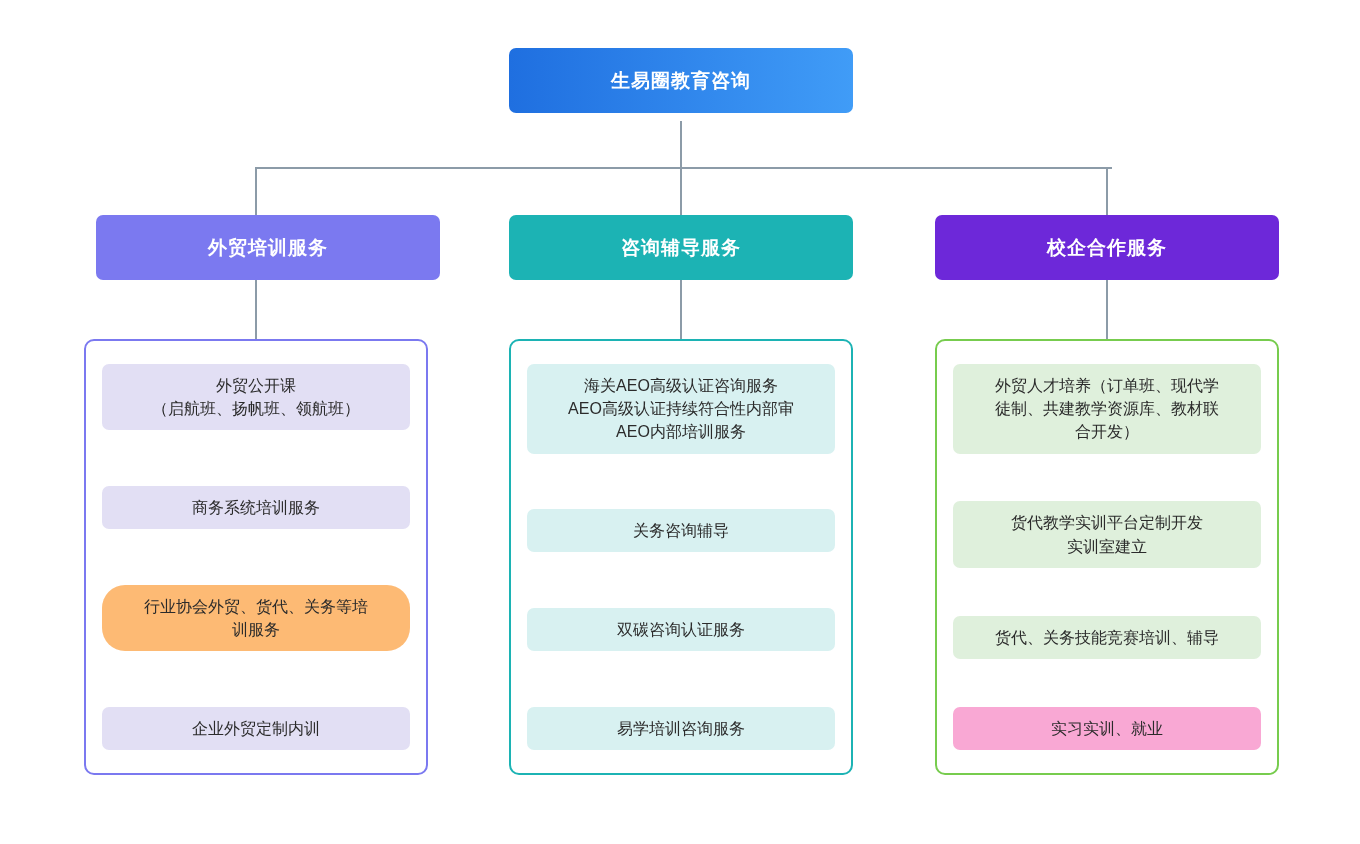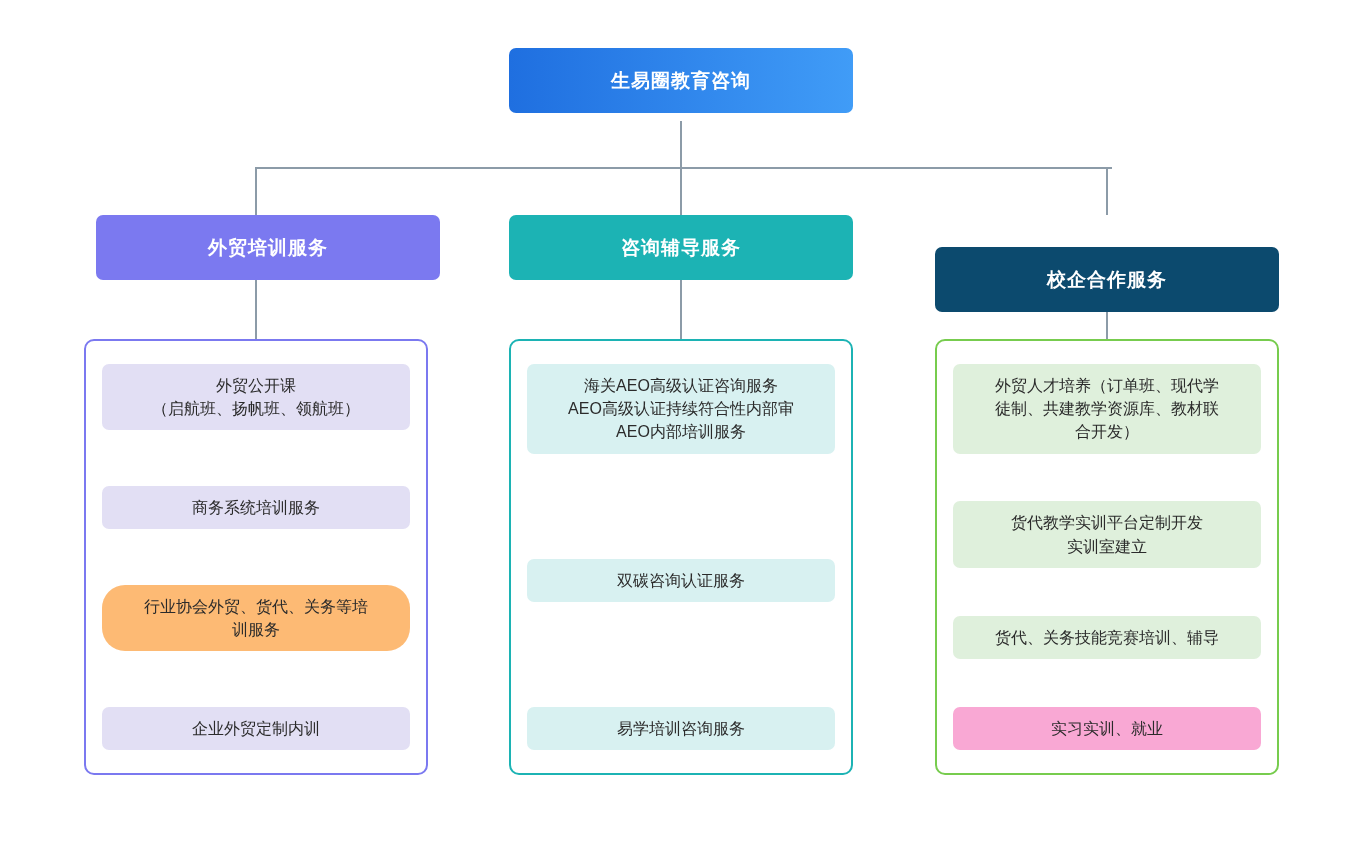--- a/index.html
+++ b/index.html
@@ -125,36 +125,37 @@
   <div class="root-node" style="background: linear-gradient(to right, rgb(31, 111, 224), rgb(64, 156, 247));">
     <span>生易圈教育咨询</span>
   </div>
 
   <div class="cat-header col0" style="background: rgb(123, 121, 240);">
     <span>外贸培训服务</span>
   </div>
   <div class="cat-header col1" style="background: rgb(28, 179, 180);">
     <span>咨询辅导服务</span>
   </div>
-  <div class="cat-header col2" style="background: #0c4a6e; margin-top: 32px;">
+  <div class="cat-header col2" style="background: #6d28d9;">
     <span>校企合作服务</span>
   </div>
 
   <div class="panel col0" style="border-color: rgb(123, 121, 240);">
     <div class="item-card" style="background: rgb(226, 223, 244);">外贸公开课
 （启航班、扬帆班、领航班）</div>
     <div class="item-card" style="background: rgb(226, 223, 244);">商务系统培训服务</div>
     <div class="item-card" style="background: #fdba74; border-radius: 23px;">行业协会外贸、货代、关务等培
 训服务</div>
     <div class="item-card" style="background: rgb(226, 223, 244);">企业外贸定制内训</div>
   </div>
   <div class="panel col1" style="border-color: rgb(28, 179, 180);">
     <div class="item-card" style="background: rgb(216, 241, 241);">海关AEO高级认证咨询服务
 AEO高级认证持续符合性内部审
 AEO内部培训服务</div>
+    <div class="item-card" style="background: rgb(216, 241, 241);">关务咨询辅导</div>
     <div class="item-card" style="background: rgb(216, 241, 241);">双碳咨询认证服务</div>
     <div class="item-card" style="background: rgb(216, 241, 241);">易学培训咨询服务</div>
   </div>
   <div class="panel col2" style="border-color: rgb(119, 204, 78);">
     <div class="item-card" style="background: rgb(223, 240, 220);">外贸人才培养（订单班、现代学
 徒制、共建教学资源库、教材联
 合开发）</div>
     <div class="item-card" style="background: rgb(223, 240, 220);">货代教学实训平台定制开发
 实训室建立</div>
     <div class="item-card" style="background: rgb(223, 240, 220);">货代、关务技能竞赛培训、辅导</div>

